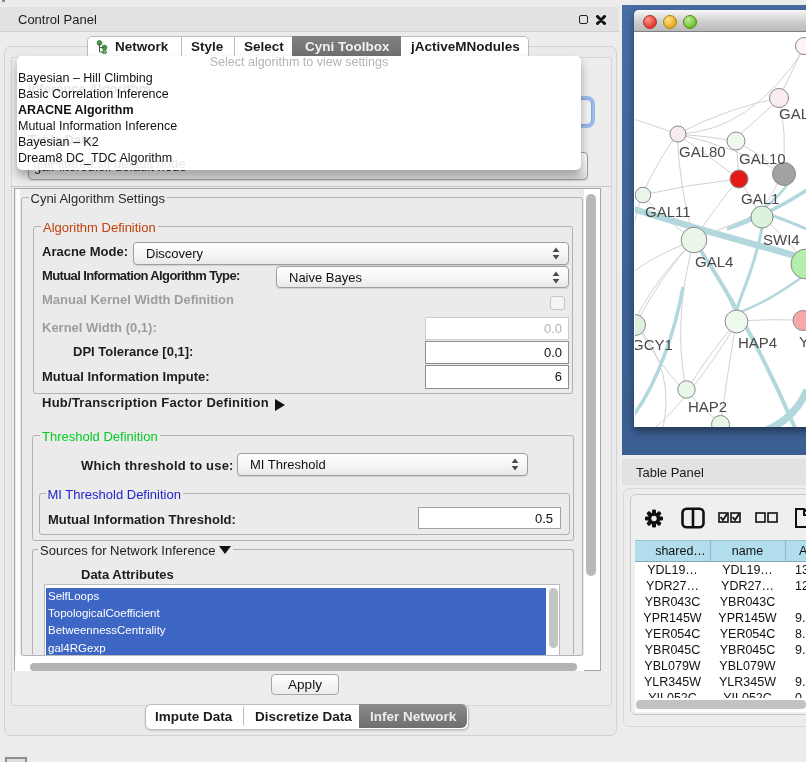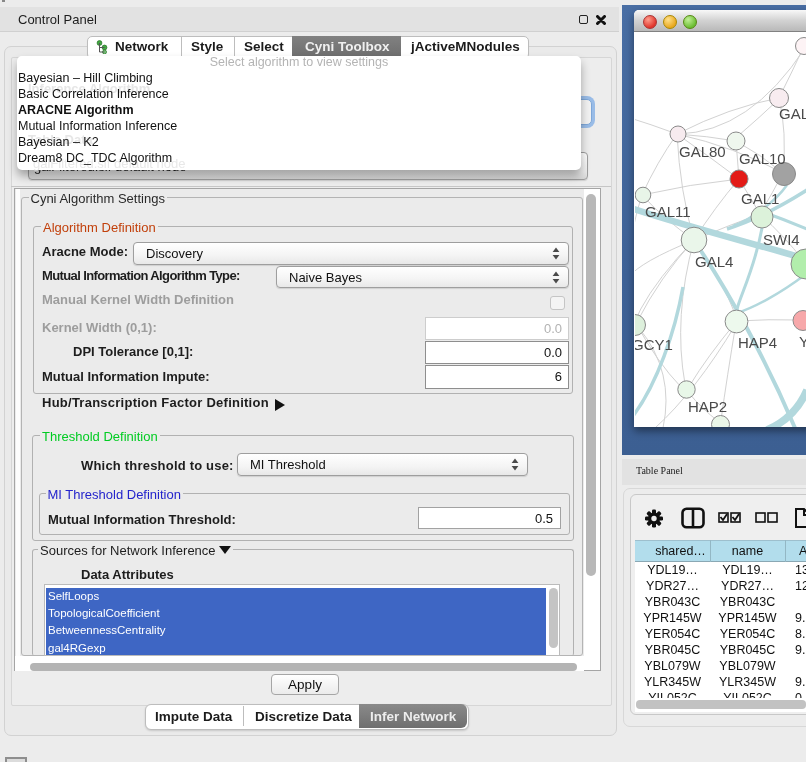--- a/index.html
+++ b/index.html
@@ -228,21 +228,21 @@
 <text x="60" y="235">GAL4</text>
 <text x="-3" y="317.5">GCY1</text>
 <text x="103" y="315.5">HAP4</text>
 <text x="164" y="314.5">Y</text>
 <text x="53" y="380">HAP2</text>
 </g>
 </svg>
 </div>
 
 <div class="abs" style="left:622px;top:459px;width:184px;height:26px;background:#e2e2e2;"></div>
-<div class="abs" style="left:636px;top:465px;font-size:10px;color:#1c1c1c;font-family:Liberation Serif, serif;">Table Panel</div>
+<div class="abs" style="left:636px;top:465px;font-size:13px;color:#1c1c1c;">Table Panel</div>
 
 <div class="abs" style="left:623px;top:488px;width:190px;height:237px;background:#ececec;border:1px solid #d8d8d8;border-radius:7px;"></div>
 <div class="abs" style="left:630px;top:494px;width:183px;height:219px;background:#efefef;border:1px solid #c8c8c8;border-radius:6px;"></div>
 
 <svg class="abs" style="left:644px;top:507px;" width="162" height="22">
 <g fill="#111" transform="translate(10,11.5)">
 <circle r="6"></circle>
 <g>
         <rect x="-2" y="-9" width="4" height="5" rx="1.2"></rect>
         <rect x="-2" y="4" width="4" height="5" rx="1.2"></rect>

